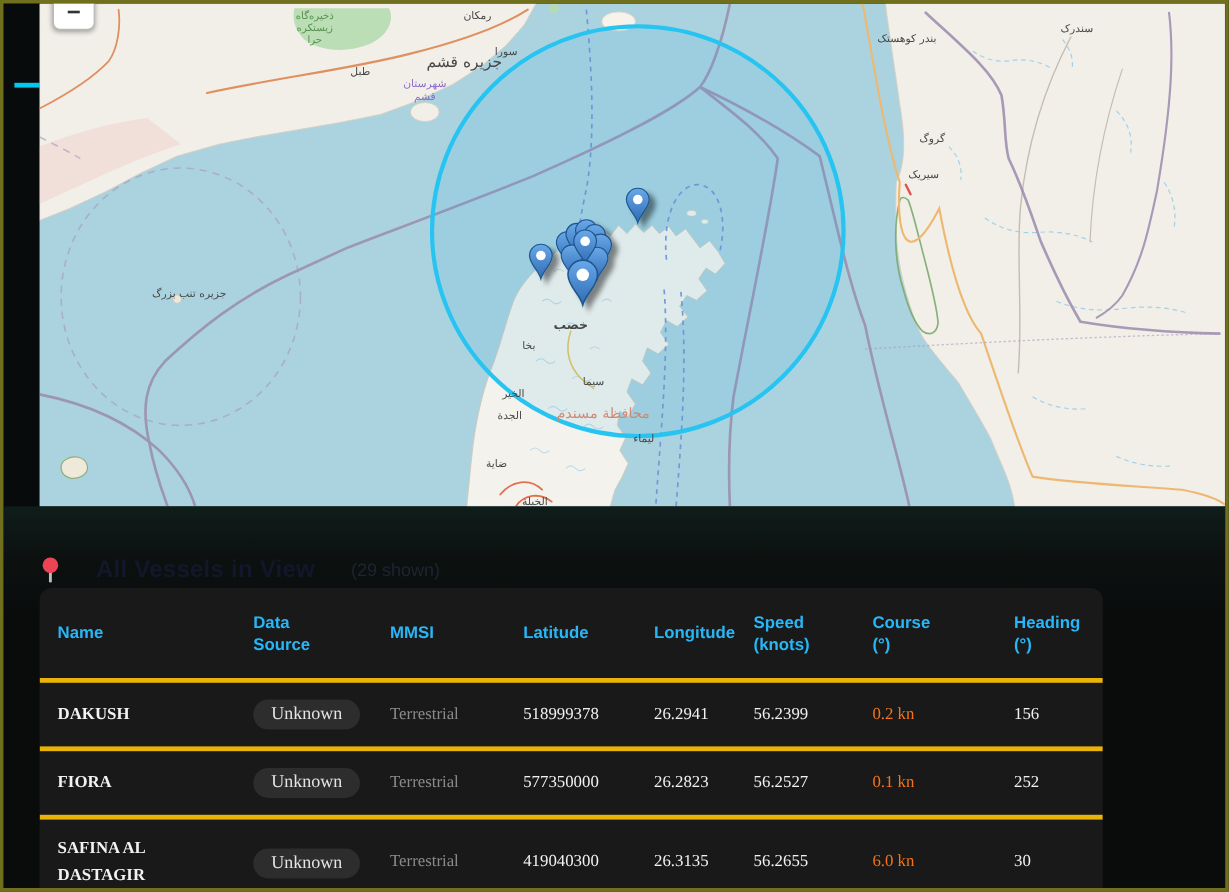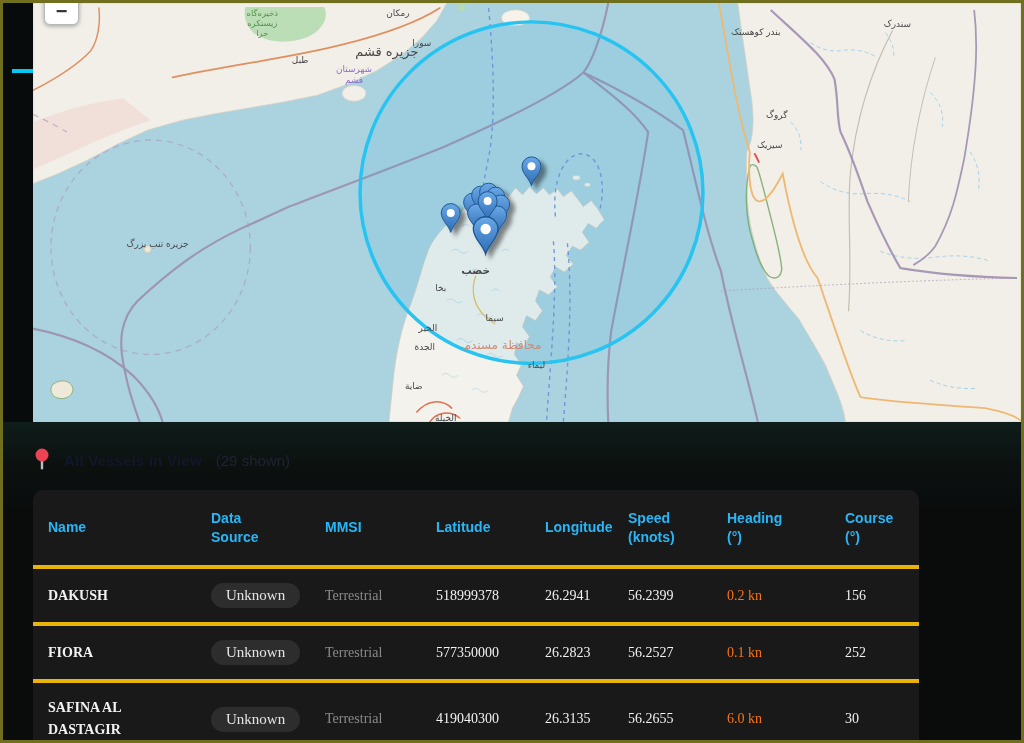--- a/index.html
+++ b/index.html
@@ -33,21 +33,21 @@
   .lbl-13{font-size:13px;letter-spacing:.5px;}
   .lbl-green{fill:#55904e;font-size:8.5px;}
   .lbl-violet{fill:#8d6cc8;font-size:9px;}
   .lbl-peach{fill:#cf8a74;font-size:12px;letter-spacing:1px;}
   
   .lower{
     position:absolute;left:0;top:419px;right:0;bottom:0;
     background:linear-gradient(180deg,#0f1d1a 0px,#0c1110 42px,#0a0c0c 90px);
   }
   .panel-title{position:absolute;left:31px;top:26px;display:flex;align-items:center;gap:14px;}
-  .panel-title h2{margin:0;font-size:15px;font-weight:700;color:#12172b;letter-spacing:.2px;}
+  .panel-title h2{margin:16px;font-size:20px;font-weight:700;color:#12172b;letter-spacing:.2px;}
   .panel-title .count{font-size:15px;color:#1e2433;}
   
   .vessel-table{
     position:absolute;left:30px;top:68px;width:886px;bottom:0;
     background:#191919;border-radius:10px 10px 0 0;overflow:hidden;
   }
   .trow{
     display:grid;
     grid-template-columns:163px 114px 111px 109px 83px 99px 118px 95px 1fr;
     padding-left:15px;align-items:center;
@@ -230,22 +230,22 @@
   </div>
 
   <div class="vessel-table">
     <div class="trow thead">
       <div class="hcell">Name</div>
       <div class="hcell"><span class="hwrap">Data Source</span></div>
       <div class="hcell">MMSI</div>
       <div class="hcell">Latitude</div>
       <div class="hcell">Longitude</div>
       <div class="hcell"><span class="hwrap">Speed (knots)</span></div>
+      <div class="hcell"><span class="hwrap">Course (°)</span></div>
       <div class="hcell"><span class="hwrap">Heading (°)</span></div>
-      <div class="hcell"><span class="hwrap">Course (°)</span></div>
     </div>
 
     <div class="trow tbody-row">
       <div class="cell-name">DAKUSH</div>
       <div><span class="pill">Unknown</span></div>
       <div class="cell-source">Terrestrial</div>
       <div>518999378</div>
       <div>26.2941</div>
       <div>56.2399</div>
       <div class="cell-speed">0.2 kn</div>

